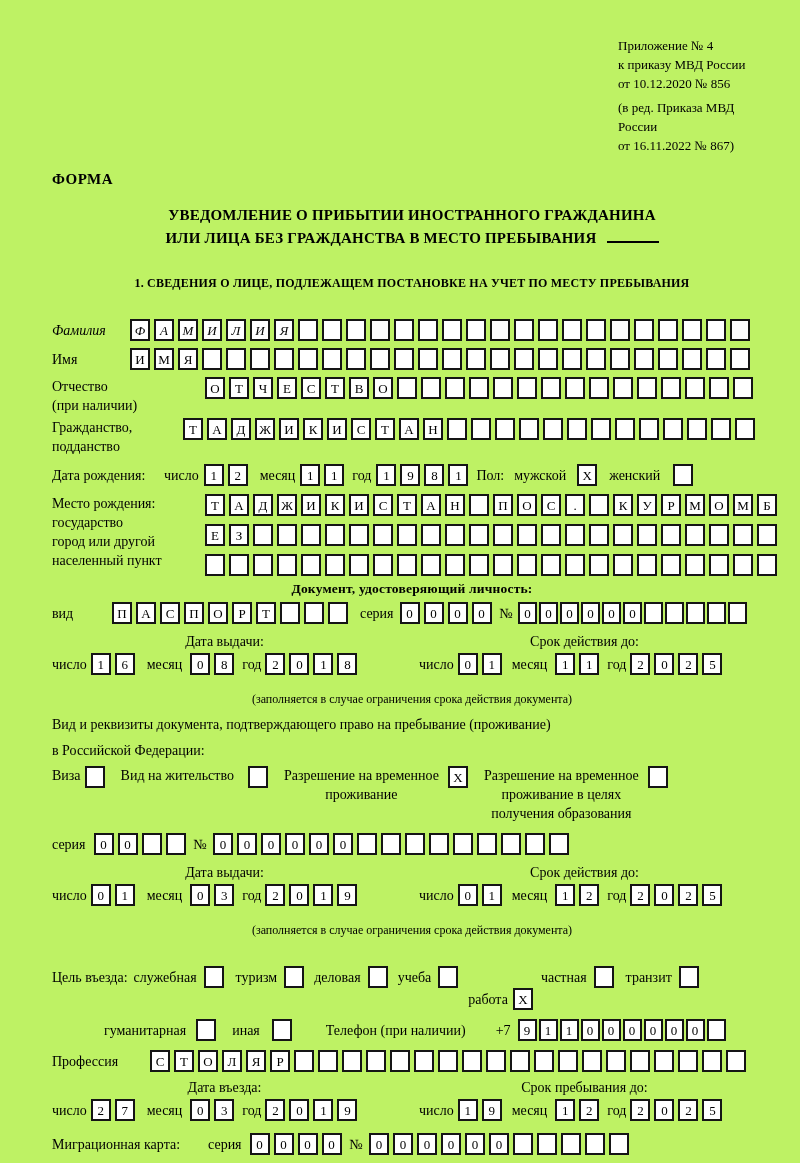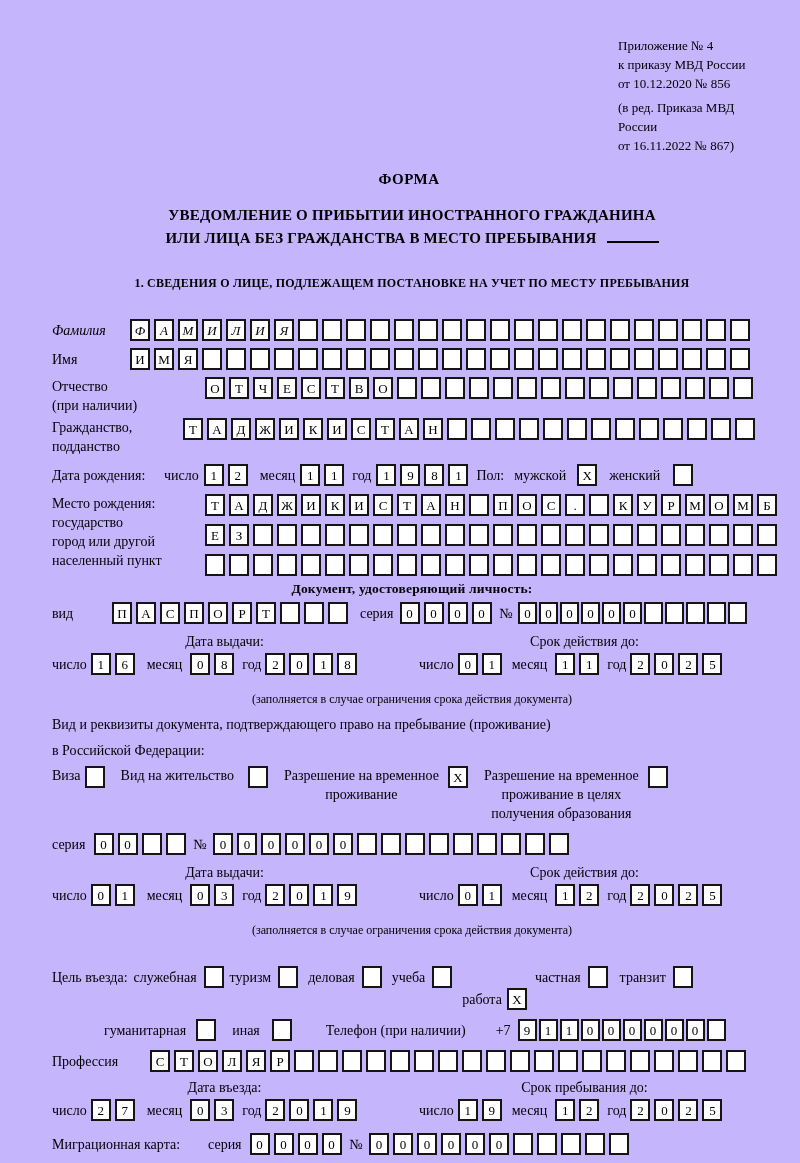--- a/index.html
+++ b/index.html
@@ -1,24 +1,24 @@
 <!DOCTYPE html>
 <html><head>
 <meta charset="utf-8">
 <style>
   html,body{margin:0;padding:0;background:#e8e8e8;}
   .page{
-    width:800px;height:1163px;margin:0 auto;background:#c4b5fd;
+    width:800px;height:1163px;margin:0 auto;background:#bef264;
     box-sizing:border-box;padding:36px 28px 0 52px;position:relative;
     font-family:"Liberation Serif","DejaVu Serif",serif;color:#000;
     overflow:hidden;
   }
   .ref-block{margin-left:566px;font-size:13px;line-height:19px;}
   .ref-sub{margin-top:5px;}
-  .forma{text-align:center;font-weight:bold;font-size:15px;margin-top:16px;padding-right:6px;letter-spacing:.5px;}
+  .forma{text-align:left;font-weight:bold;font-size:15px;margin-top:16px;padding-right:6px;letter-spacing:.5px;}
   .title{text-align:center;font-weight:bold;font-size:15px;line-height:23px;margin-top:16px;letter-spacing:.2px;}
   .uline{display:inline-block;width:52px;height:13px;border-bottom:2px solid #000;margin-left:10px;}
   .sec-head{font-weight:bold;font-size:12px;margin-top:26px;text-align:center;letter-spacing:.2px;}
 
   .lbl{font-size:14px;line-height:19px;flex:none;}
   .frow{display:flex;align-items:center;margin-top:7px;}
   .frow.top{align-items:flex-start;}
   .cells{display:inline-flex;gap:4px;flex:none;vertical-align:middle;}
   .cells.tight{gap:2px;}
   .cell{
@@ -548,21 +548,21 @@
   <div class="note">(заполняется в случае ограничения срока действия документа)</div>
 
   <div class="frow" style="margin-top:6px;">
     <span class="lbl">Цель въезда:</span>
     <div class="pgroup" style="margin-left:6px;">
       <span class="lbl">служебная</span>
       <span class="cells">
           <span class="cell"></span>
         </span>
     </div>
-    <div class="pgroup" style="margin-left:6px;">
+    <div class="pgroup" style="margin-left:12px;">
       <span class="lbl">туризм</span>
       <span class="cells">
           <span class="cell"></span>
         </span>
     </div>
     <div class="pgroup" style="margin-left:10px;">
       <span class="lbl">деловая</span>
       <span class="cells">
           <span class="cell"></span>
         </span>

